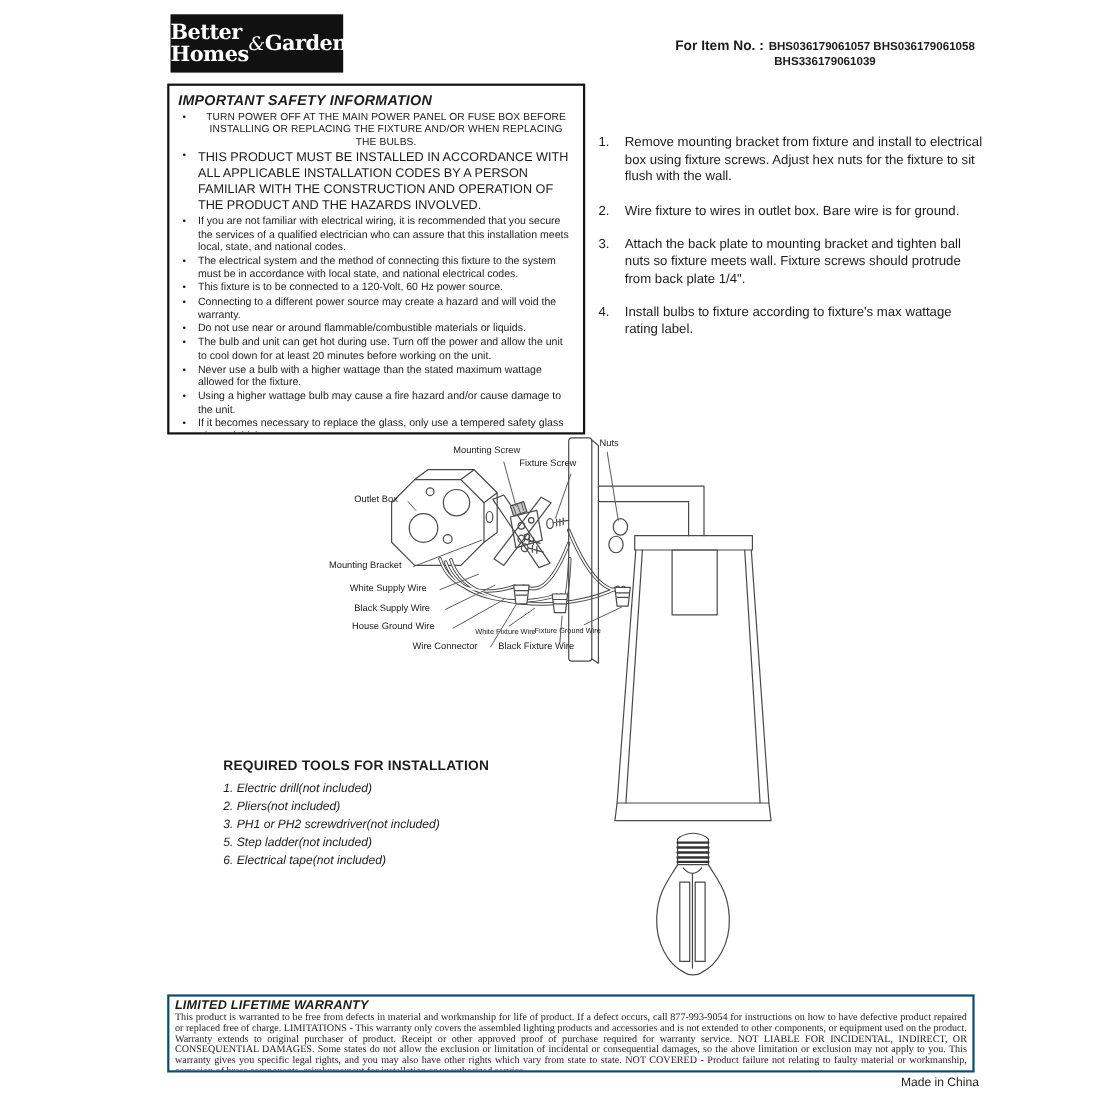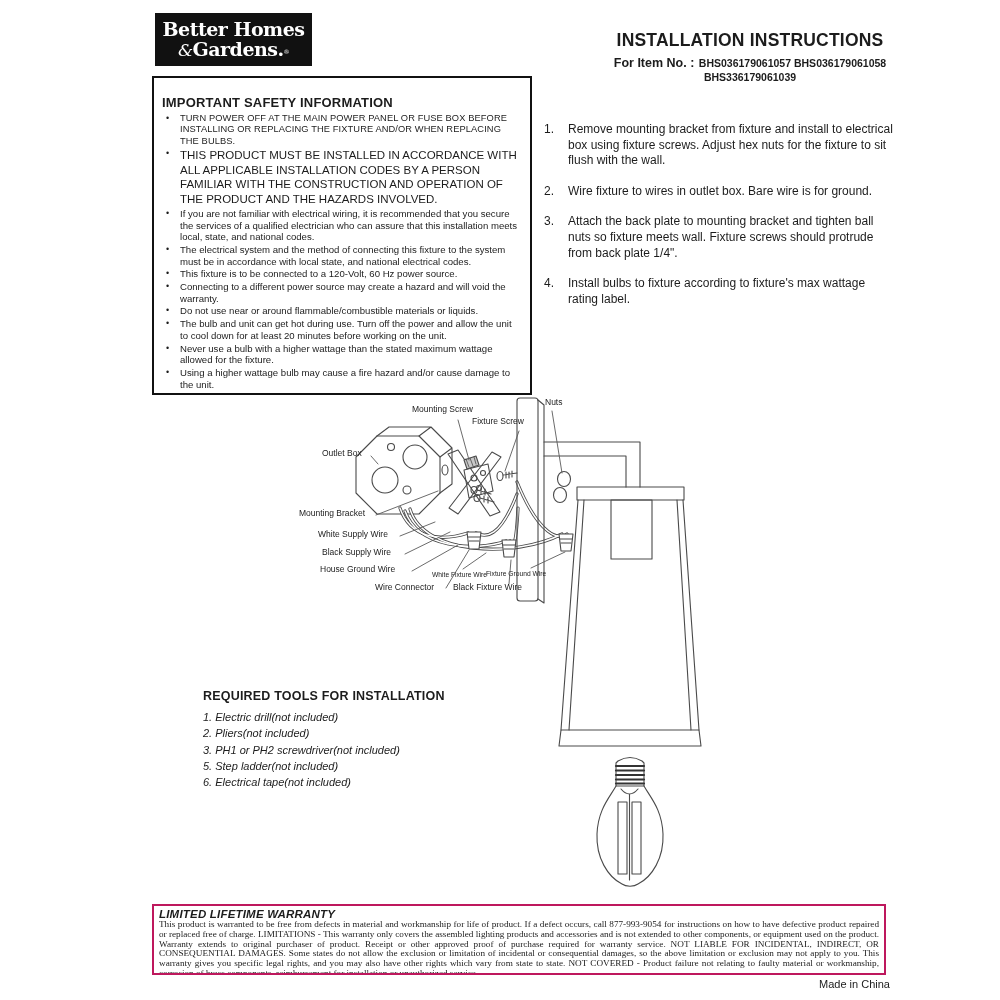--- a/index.html
+++ b/index.html
@@ -1,43 +1,43 @@
 <!DOCTYPE html>
 <html><head>
 <meta charset="utf-8">
 <style>
   * { margin:0; padding:0; box-sizing:border-box; }
   html,body { width:1000px; height:1000px; background:#ffffff; font-family:"Liberation Sans", sans-serif; color:#1c1c1c; }
   .page { position:relative; width:1000px; height:1000px; background:#fff; overflow:hidden; }
 
   
   .logo { position:absolute; left:155px; top:13px; width:157px; height:53px; background:#111; color:#fff;
-          display:flex; flex-direction:column; align-items:center; justify-content:center;
+          display:flex; align-items:center; justify-content:flex-start;
           font-family:"DejaVu Serif", serif; line-height:1.02; }
   .logo .l1 { font-weight:bold; font-size:19px; letter-spacing:-0.5px; }
   .logo .l2 { font-weight:bold; font-size:19px; letter-spacing:-0.5px; }
   .logo .amp { font-style:italic; font-size:17px; font-weight:normal; }
   .logo .reg { font-size:6px; vertical-align:2px; font-weight:normal; }
 
   
   .title-block { position:absolute; left:600px; top:30px; width:300px; text-align:center; }
   .title-block h1 { font-size:17.5px; font-weight:bold; letter-spacing:0.2px; }
   .item-line { margin-top:2px; font-weight:bold; }
   .item-label { font-size:12.5px; }
   .item-nums { font-size:10.5px; }
   .item-line2 { font-weight:bold; font-size:10.5px; margin-top:0px; }
 
   
   .safety { position:absolute; left:152px; top:76px; width:380px; height:319px; border:2px solid #111;
             padding:5px 8px 2px 8px; overflow:hidden; background:#fff; }
-  .safety h2 { font-size:13px; font-weight:bold; letter-spacing:0.2px; margin-bottom:3px;margin-top:12px; }
+  .safety h2 { font-size:13px; font-weight:bold; font-style:italic; letter-spacing:0.2px; margin-bottom:3px; }
   .safety ul { list-style:none; }
   .safety li { position:relative; padding-left:18px; margin-bottom:1px; font-size:9.6px; line-height:1.22; }
   .safety li::before { content:"•"; position:absolute; left:4px; top:0; font-size:9px; }
-  .safety li.caps-small { text-transform:none; font-size:9.3px; letter-spacing:0.1px; }
+  .safety li.caps-small { text-transform:none; font-size:9.3px; letter-spacing:0.1px;text-align:center; }
   .safety li.caps-large { font-size:11.5px; line-height:1.28; }
 
   
   .steps { position:absolute; left:544px; top:122px; width:352px; }
   .step { display:flex; margin-bottom:15px; font-size:12px; line-height:1.3; }
   .step .n { width:24px; flex:0 0 24px; }
   .step .t { flex:1; }
 
   
   .diagram { position:absolute; left:288px; top:390px; width:470px; height:510px;text-align:center; }
@@ -45,39 +45,38 @@
   .dlabel { position:absolute; font-size:8.5px; line-height:1.1; white-space:nowrap; color:#222; }
   .dlabel.sm { font-size:6.7px; }
 
   
   .tools { position:absolute; left:203px; top:689px; width:300px; }
   .tools h2 { font-size:12.5px; font-weight:bold; margin-bottom:6px; letter-spacing:0.2px; }
   .tools ol { list-style:none;font-style:italic; }
   .tools li { font-size:11px; line-height:1.48; }
 
   
-  .warranty { position:absolute; left:152px; top:904px; width:734px; height:71px; border:2px solid #be185d;
+  .warranty { position:absolute; left:152px; top:904px; width:734px; height:71px; border:2px solid #0c4a6e;
               padding:2px 5px; overflow:hidden; }
   .warranty h2 { font-size:11.5px; font-weight:bold; font-style:italic; letter-spacing:0.2px; }
   .warranty p { font-size:9.2px; line-height:1.06; text-align:justify;font-family:Liberation Serif, serif; }
 
   .made-in { position:absolute; left:799px; top:978px; font-size:11px;margin-left:20px; }
 </style>
 </head>
 <body>
 
 <div class="page">
 
   <div class="logo">
     <div class="l1">Better Homes</div>
     <div class="l2"><span class="amp">&amp;</span><span>Gardens.</span><span class="reg">®</span></div>
   </div>
 
   <div class="title-block">
-    <h1>INSTALLATION INSTRUCTIONS</h1>
     <div class="item-line">
       <span class="item-label">For Item No. :</span>
       <span class="item-nums">BHS036179061057 BHS036179061058</span>
     </div>
     <div class="item-line2">BHS336179061039</div>
   </div>
 
   <div class="safety">
     <h2>IMPORTANT SAFETY INFORMATION</h2>
     <ul>

